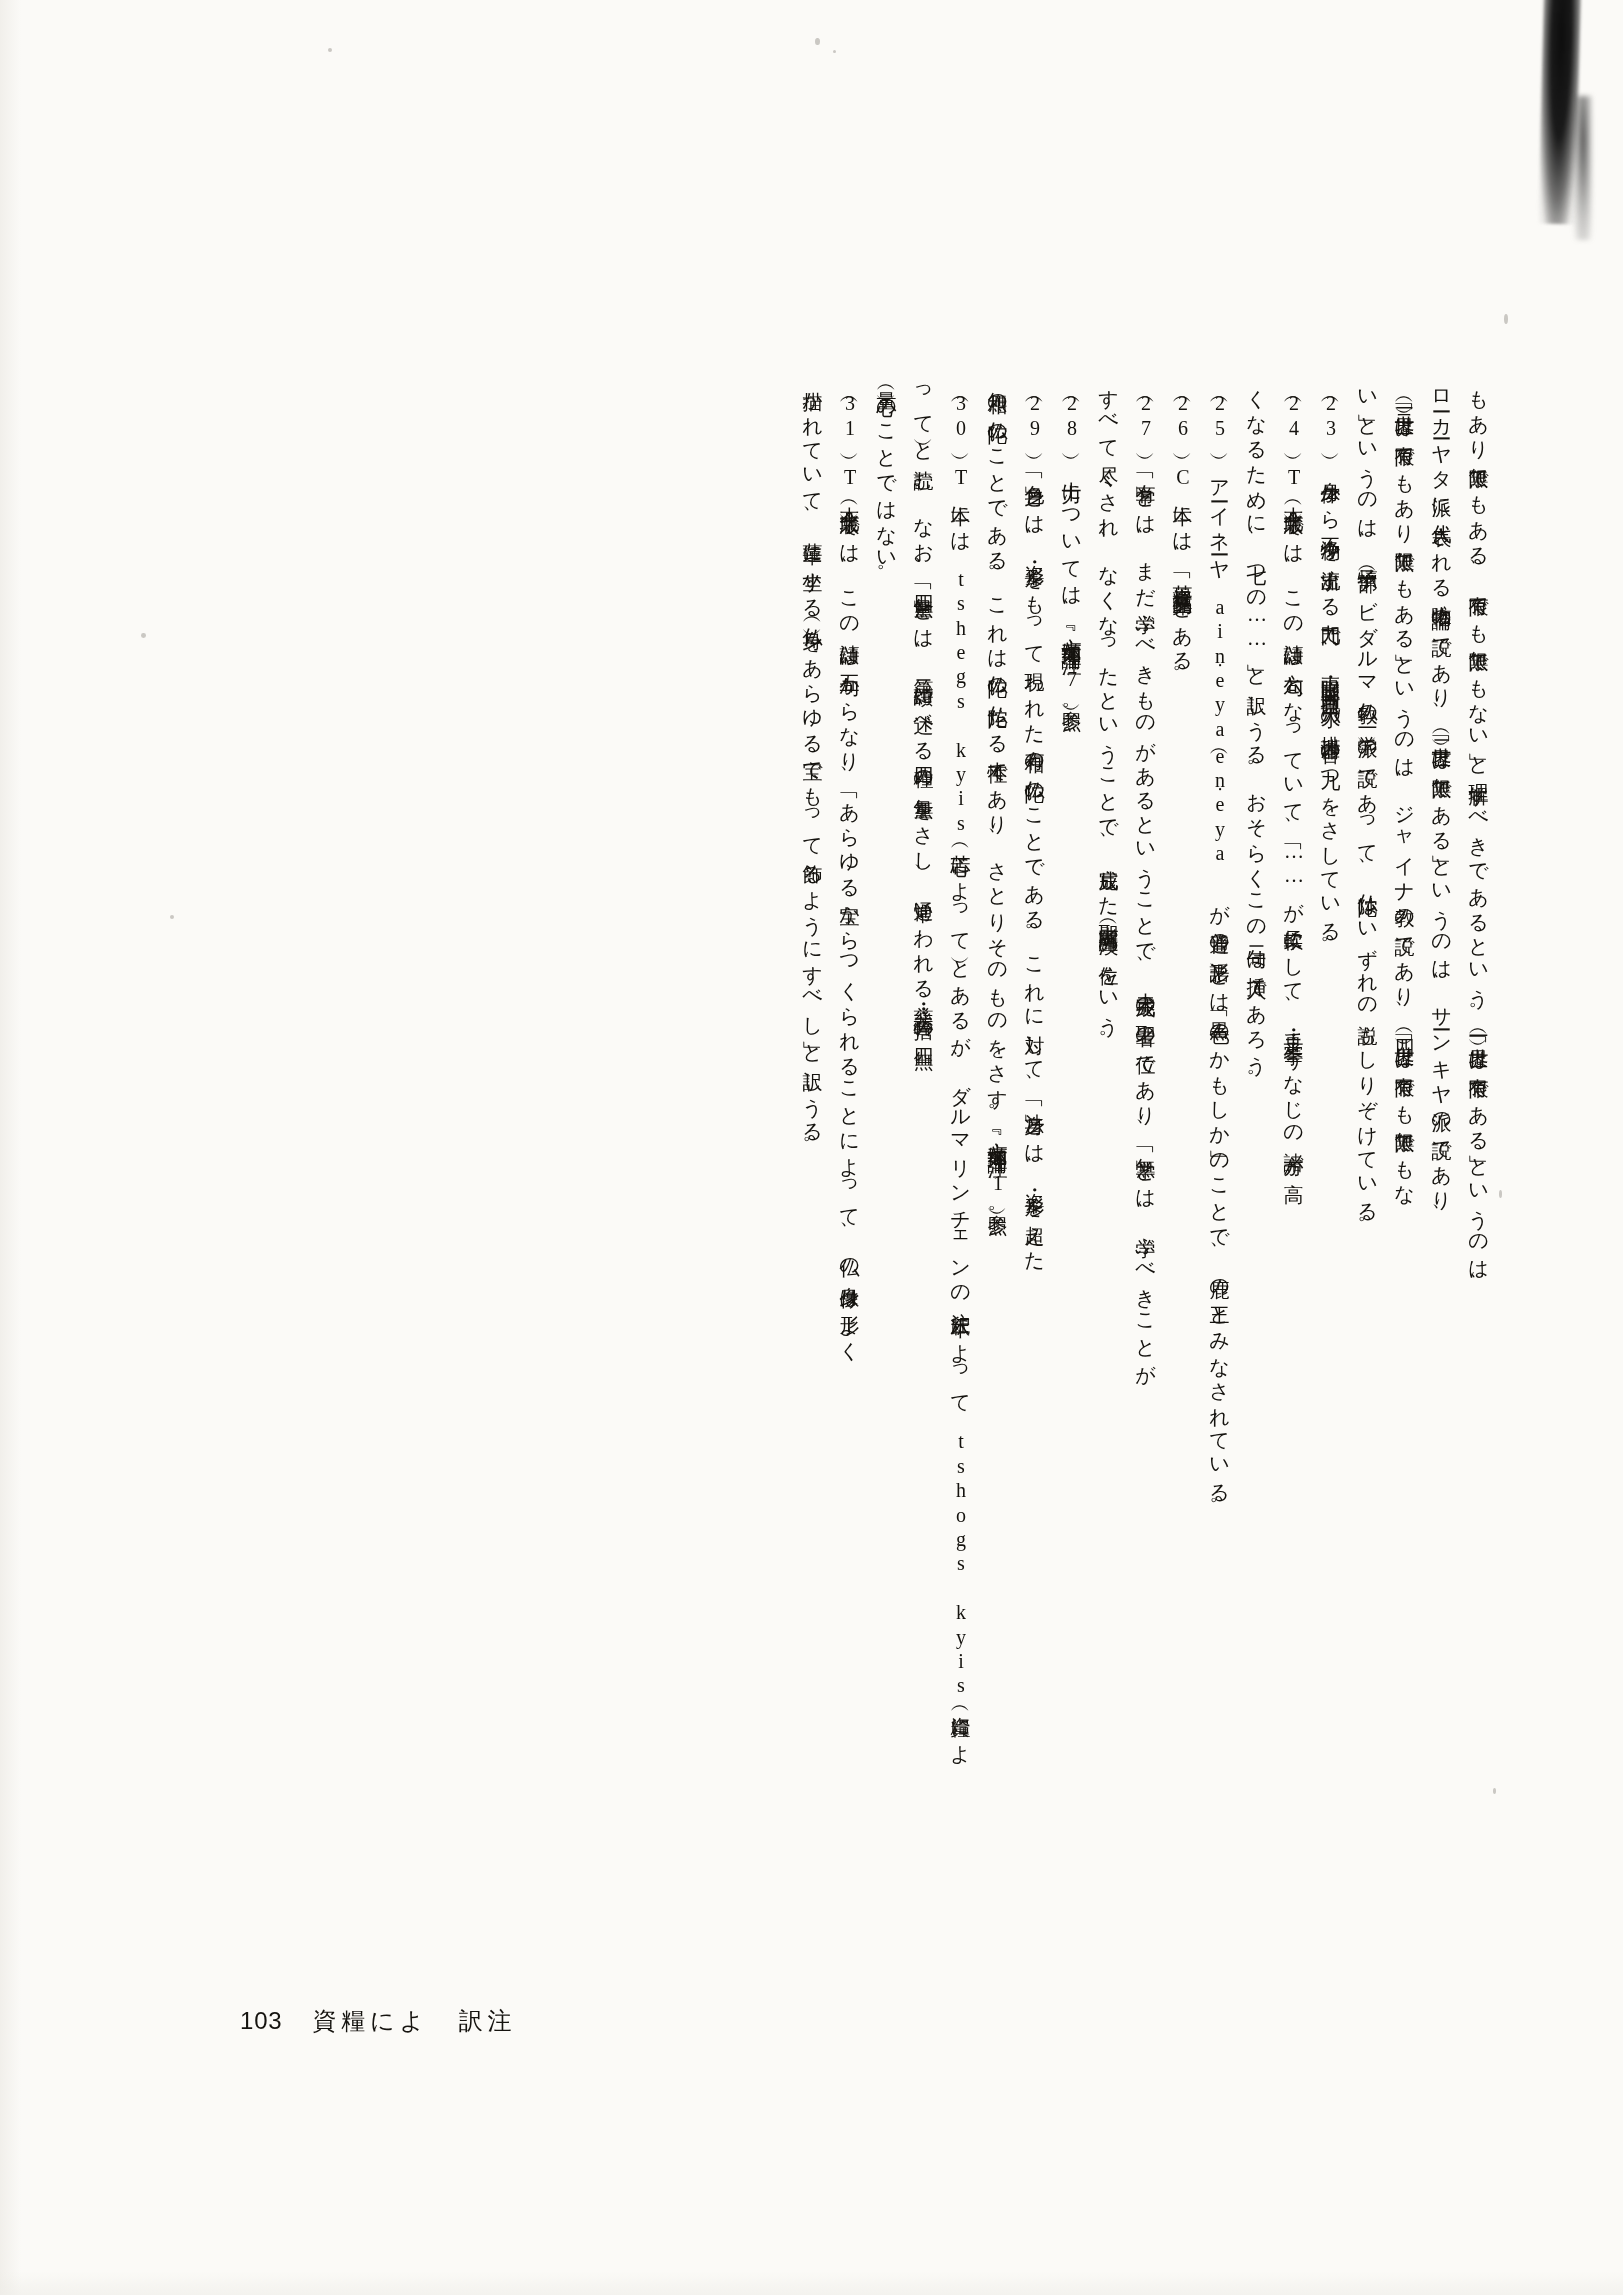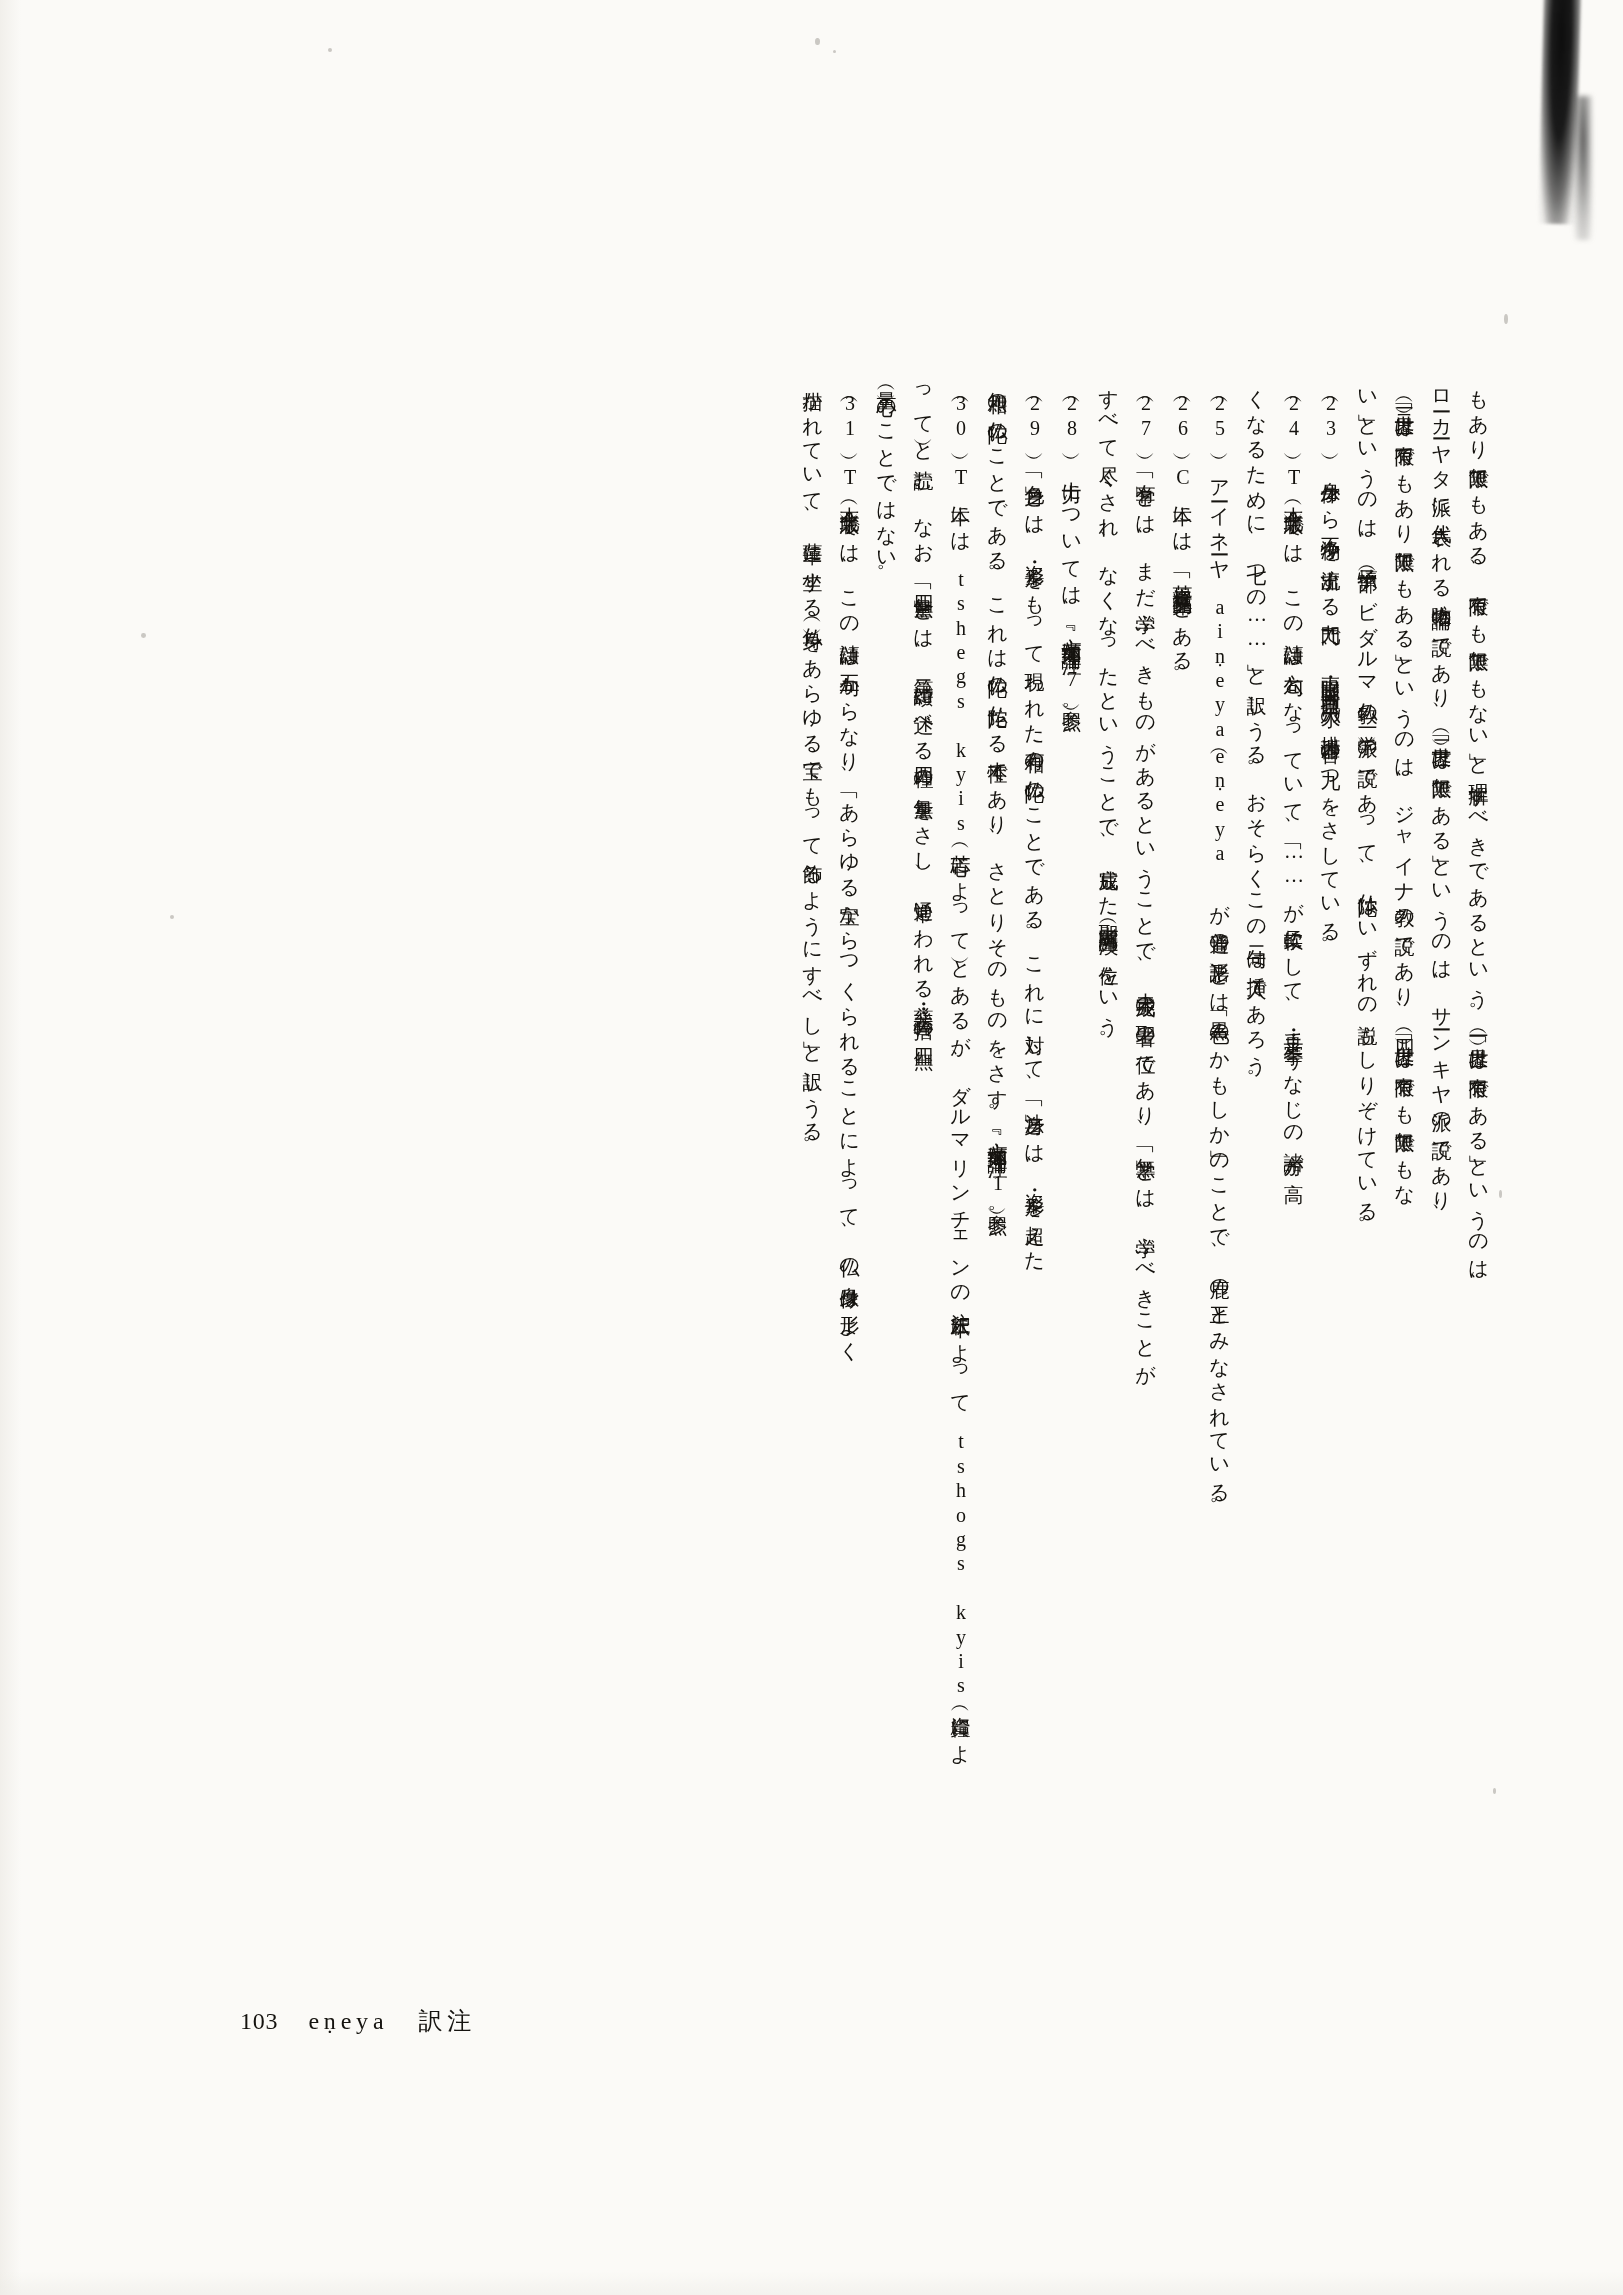--- a/index.html
+++ b/index.html
@@ -102,21 +102,21 @@
     left: 240px;
     bottom: 258px;
     display: flex;
     align-items: baseline;
     gap: 30px;
     font-size: 24px;
     color: #15130f;
     letter-spacing: 3.2px;
   }
   .footer .pageno {
-    font-family: Liberation Serif, serif;
+    font-family: Liberation Sans, sans-serif;
     font-size: 24px;
     letter-spacing: 0.8px;
   }
   .footer .ftitle {
     letter-spacing: 4.8px;
   }
   .footer .fsub {
     letter-spacing: 4.8px;
   }
 </style>
@@ -155,17 +155,17 @@
     <div class="vcol">無相の仏陀のことである。これは仏陀の仏陀たる本性であり、さとりそのものをさす。『六十頌如理論』注（51）参照。</div>
     <div class="vcol indent">（30）　T本には tshegs kyis（苦心によって）とあるが、ダルマリンチェンの注釈本によって tshogs kyis（資糧によ</div>
     <div class="vcol">って）と読む。なお、「四無量」とは、第二〇詩頌に述べる四種の無量をさし、通常いわれる慈・悲・喜・捨の四無</div>
     <div class="vcol">量（心）のことではない。</div>
     <div class="vcol indent">（31）　T本（北京版）では、この詩頌は五句からなり、「あらゆる宝からつくられることによって、仏の身像は形よく</div>
     <div class="vcol">描かれていて、蓮華に坐する（仏身）をあらゆる宝でもって飾るようにすべし」と訳しうる。</div>
   </div>
 
   <div class="footer">
     <span class="pageno">103</span>
-    <span class="ftitle">eṇeya</span>
+    <span class="ftitle">資糧によ</span>
     <span class="fsub">訳注</span>
   </div>
 </div>
 
 
 </body></html>

